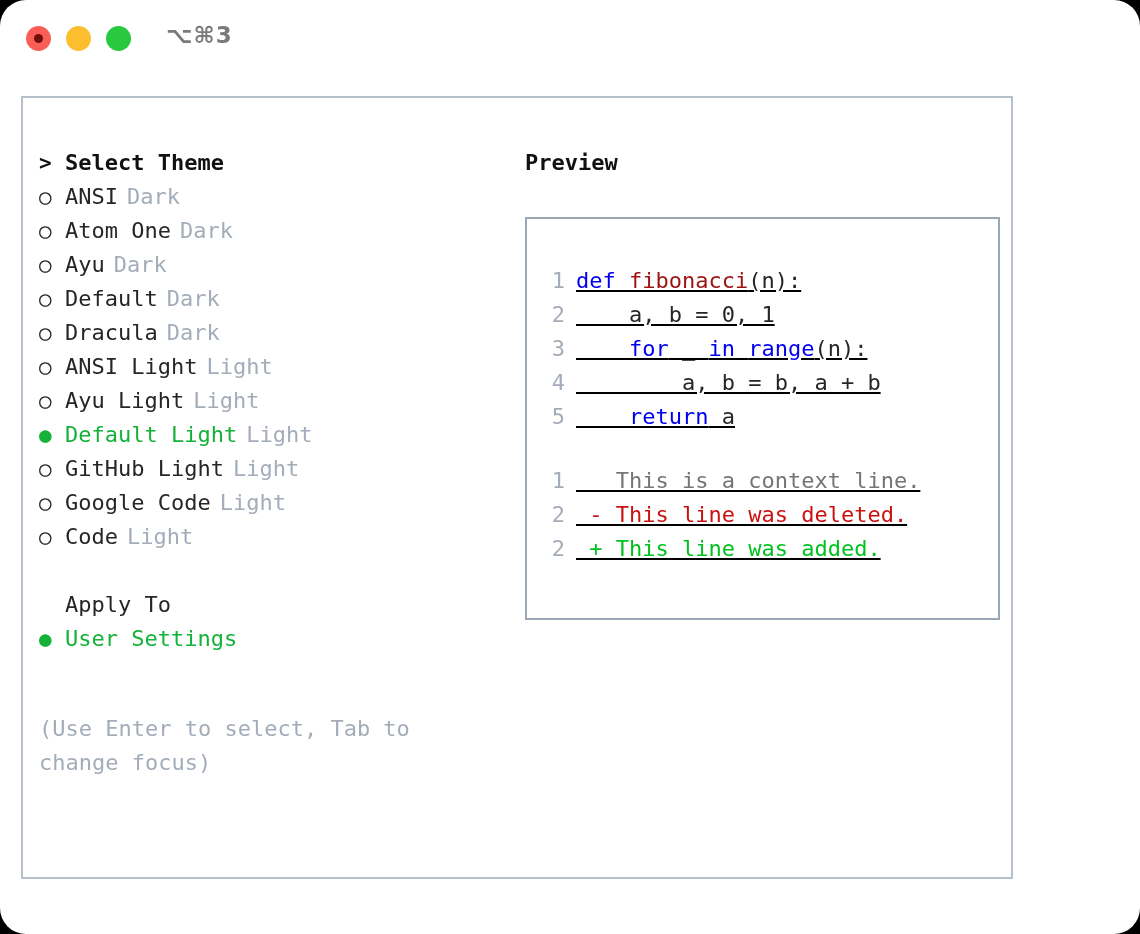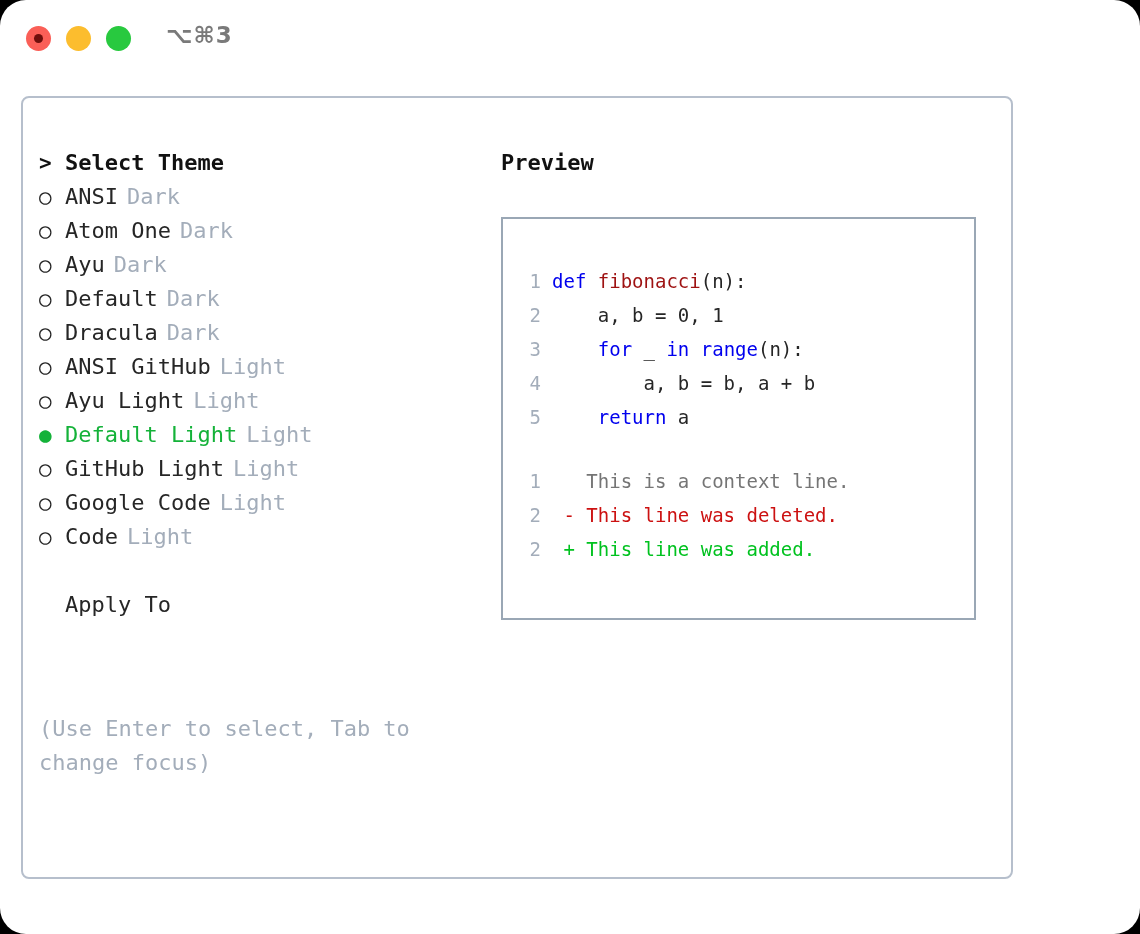--- a/index.html
+++ b/index.html
@@ -60,21 +60,21 @@
   }
 
   
   #window {
     position: absolute;
     left: 21px;
     top: 96px;
     width: 992px;
     height: 783px;
     border: 2px solid #b6bfcc;
-    border-radius: 8px;
+    border-radius: 0;
     box-sizing: border-box;
     background: #ffffff;
   }
 
   
   #left-col {
     position: absolute;
     left: 16px;
     top: 48px;
     width: 440px;
@@ -110,21 +110,21 @@
     top: 614px;
     width: 410px;
     font-size: 22px;
     line-height: 34px;
     color: #a3adba;
   }
 
   
   #right-col {
     position: absolute;
-    left: 478px;
+    left: 502px;
     top: 48px;
     width: 490px;
   }
   #preview-title {
     font-size: 22px;
     font-weight: bold;
     color: #111111;
     line-height: 34px;
   }
   #preview-box {
@@ -133,23 +133,24 @@
     height: 403px;
     border: 2px solid #9aa7b5;
     box-sizing: border-box;
     background: #ffffff;
     position: relative;
   }
   #code {
     position: absolute;
     left: 16px;
     top: 45px;
-    font-size: 19px;
+    font-size: 22px;
     line-height: 34px;
     white-space: pre;
+    text-decoration: underline;
   }
   .ln {
     display: inline-block;
     width: 22px;
     text-align: right;
     color: #a3adba;
     margin-right: 11px;
   }
   .kw  { color: #0000ee; }
   .fn  { color: #9e1212; }
@@ -176,34 +177,35 @@
     <div id="left-col">
       <div class="row header">
         <span class="marker">&gt;</span><span class="label">Select Theme</span>
       </div>
       <div id="theme-list">
           <div class="row"><span class="marker">○</span><span class="label">ANSI</span><span class="badge">Dark</span></div>
           <div class="row"><span class="marker">○</span><span class="label">Atom One</span><span class="badge">Dark</span></div>
           <div class="row"><span class="marker">○</span><span class="label">Ayu</span><span class="badge">Dark</span></div>
           <div class="row"><span class="marker">○</span><span class="label">Default</span><span class="badge">Dark</span></div>
           <div class="row"><span class="marker">○</span><span class="label">Dracula</span><span class="badge">Dark</span></div>
-          <div class="row"><span class="marker">○</span><span class="label">ANSI GitHub</span><span class="badge">Light</span></div>
+          <div class="row"><span class="marker">○</span><span class="label">ANSI Light</span><span class="badge">Light</span></div>
           <div class="row"><span class="marker">○</span><span class="label">Ayu Light</span><span class="badge">Light</span></div>
           <div class="row selected"><span class="marker">●</span><span class="label">Default Light</span><span class="badge">Light</span></div>
           <div class="row"><span class="marker">○</span><span class="label">GitHub Light</span><span class="badge">Light</span></div>
           <div class="row"><span class="marker">○</span><span class="label">Google Code</span><span class="badge">Light</span></div>
           <div class="row"><span class="marker">○</span><span class="label">Code</span><span class="badge">Light</span></div>
         </div>
 
       <div class="spacer"></div>
 
       <div class="row plain">
         <span class="marker">&nbsp;</span><span class="label">Apply To</span>
       </div>
       <div id="apply-list">
+          <div class="row selected"><span class="marker">●</span><span class="label">User Settings</span></div>
         </div>
     </div>
 
     <div id="hint">(Use Enter to select, Tab to change focus)</div>
 
     <div id="right-col">
       <div id="preview-title">Preview</div>
       <div id="preview-box">
         <div id="code"><div><span class="ln">1</span><span class="kw">def </span><span class="fn">fibonacci</span><span class="pl">(n):</span></div><div><span class="ln">2</span><span class="pl">    a, b = 0, 1</span></div><div><span class="ln">3</span><span class="pl">    </span><span class="kw">for</span><span class="pl"> _ </span><span class="kw">in</span><span class="pl"> </span><span class="kw">range</span><span class="pl">(n):</span></div><div><span class="ln">4</span><span class="pl">        a, b = b, a + b</span></div><div><span class="ln">5</span><span class="pl">    </span><span class="kw">return</span><span class="pl"> a</span></div><span class="gap"></span><div><span class="ln">1</span><span class="ctx">   This is a context line.</span></div><div><span class="ln">2</span><span class="del"> - This line was deleted.</span></div><div><span class="ln">2</span><span class="add"> + This line was added.</span></div></div>
       </div>

